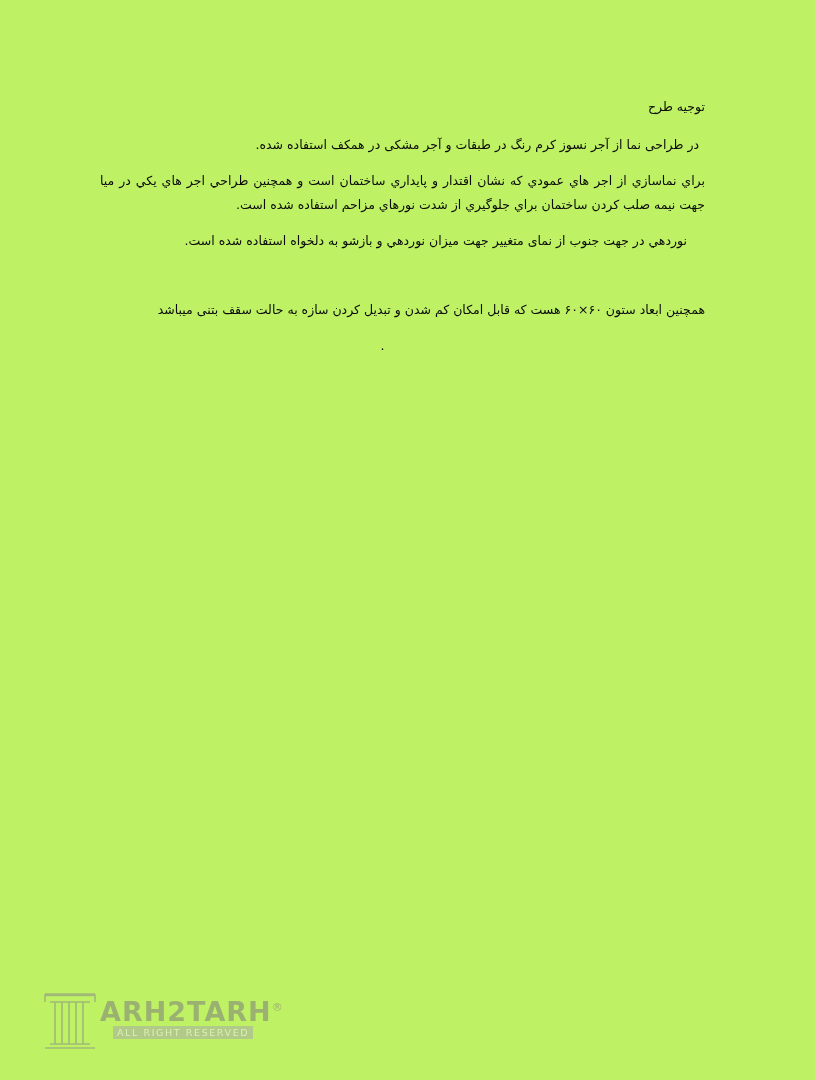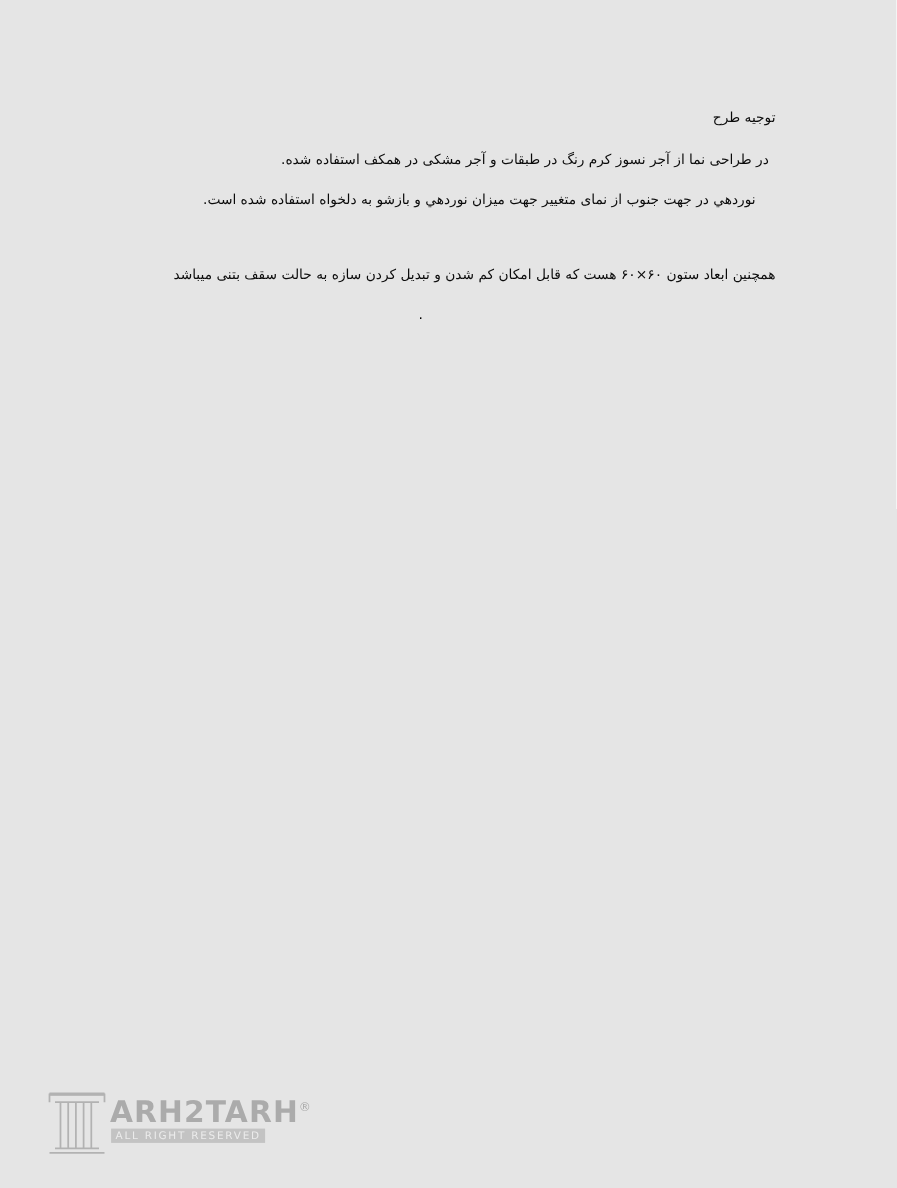--- a/index.html
+++ b/index.html
@@ -12,21 +12,21 @@
     height: 1080px;
     position: relative;
     font-family: "DejaVu Sans", sans-serif;
     color: #000000;
     overflow: hidden;
   }
 
   .page {
     position: absolute;
     inset: 0;
-    background: #e5e5e5;
+    background: #bef264;
     text-decoration: underline;
   }
 
   .doc-body {
     position: absolute;
     top: 95px;
     left: 100px;
     right: 110px;
     direction: rtl;
     text-align: right;
@@ -98,21 +98,21 @@
     color: #7d7d7d;
     white-space: nowrap;
   }
   .wm-reg {
     font-size: 11px;
     vertical-align: super;
     font-weight: normal;
   }
   .wm-sub {
     position: absolute;
-    left: 59px;
+    left: 71px;
     top: 38px;
     font-family: "DejaVu Sans", sans-serif;
     font-size: 9.5px;
     letter-spacing: 1.6px;
     color: #8c8c8c;
     background: #a8a8a8;
     color: #f2f2f2;
     padding: 1px 4px 1px 4px;
     white-space: nowrap;
   }
@@ -121,20 +121,21 @@
 <body>
 
 <div class="page">
 
   <div class="doc-body">
 
     <p class="para title">توجیه  طرح</p>
 
     <p class="para indent-md">در طراحی نما از آجر نسوز کرم رنگ  در طبقات و آجر مشکی در همکف استفاده شده.</p>
 
+    <p class="para">براي نماسازي از اجر هاي عمودي که نشان اقتدار و پایداري ساختمان است و  همچنين طراحي اجر هاي يکي در ميا جهت نيمه صلب کردن ساختمان براي جلوگيري از شدت نورهاي مزاحم استفاده شده است.</p>
 
 
     <p class="para indent-sm">نوردهي در جهت جنوب از نمای متغییر جهت  میزان نوردهي و بازشو به دلخواه استفاده شده است.</p>
 
 
     <div class="spacer-block"></div>
 
 
     <p class="para tight">همچنین ابعاد ستون ۶۰×۶۰ هست که قابل امکان کم شدن و تبدیل کردن سازه به حالت سقف بتنی میباشد</p>
 

